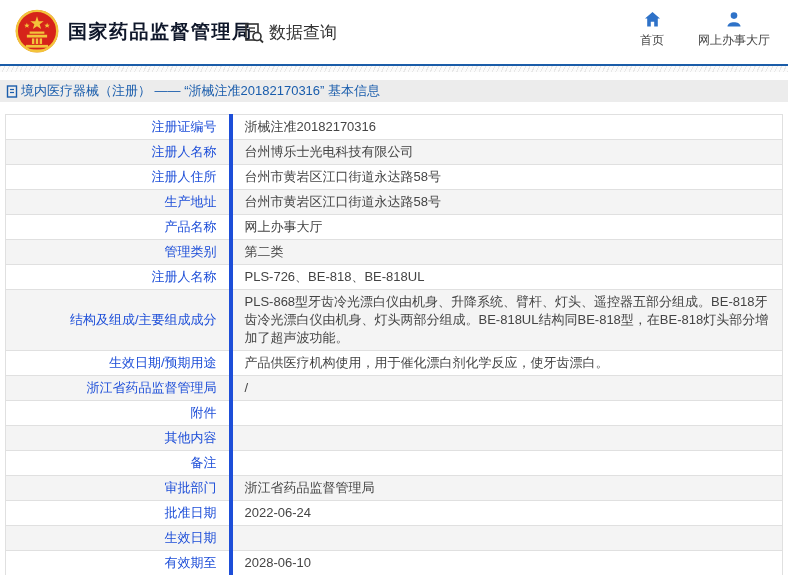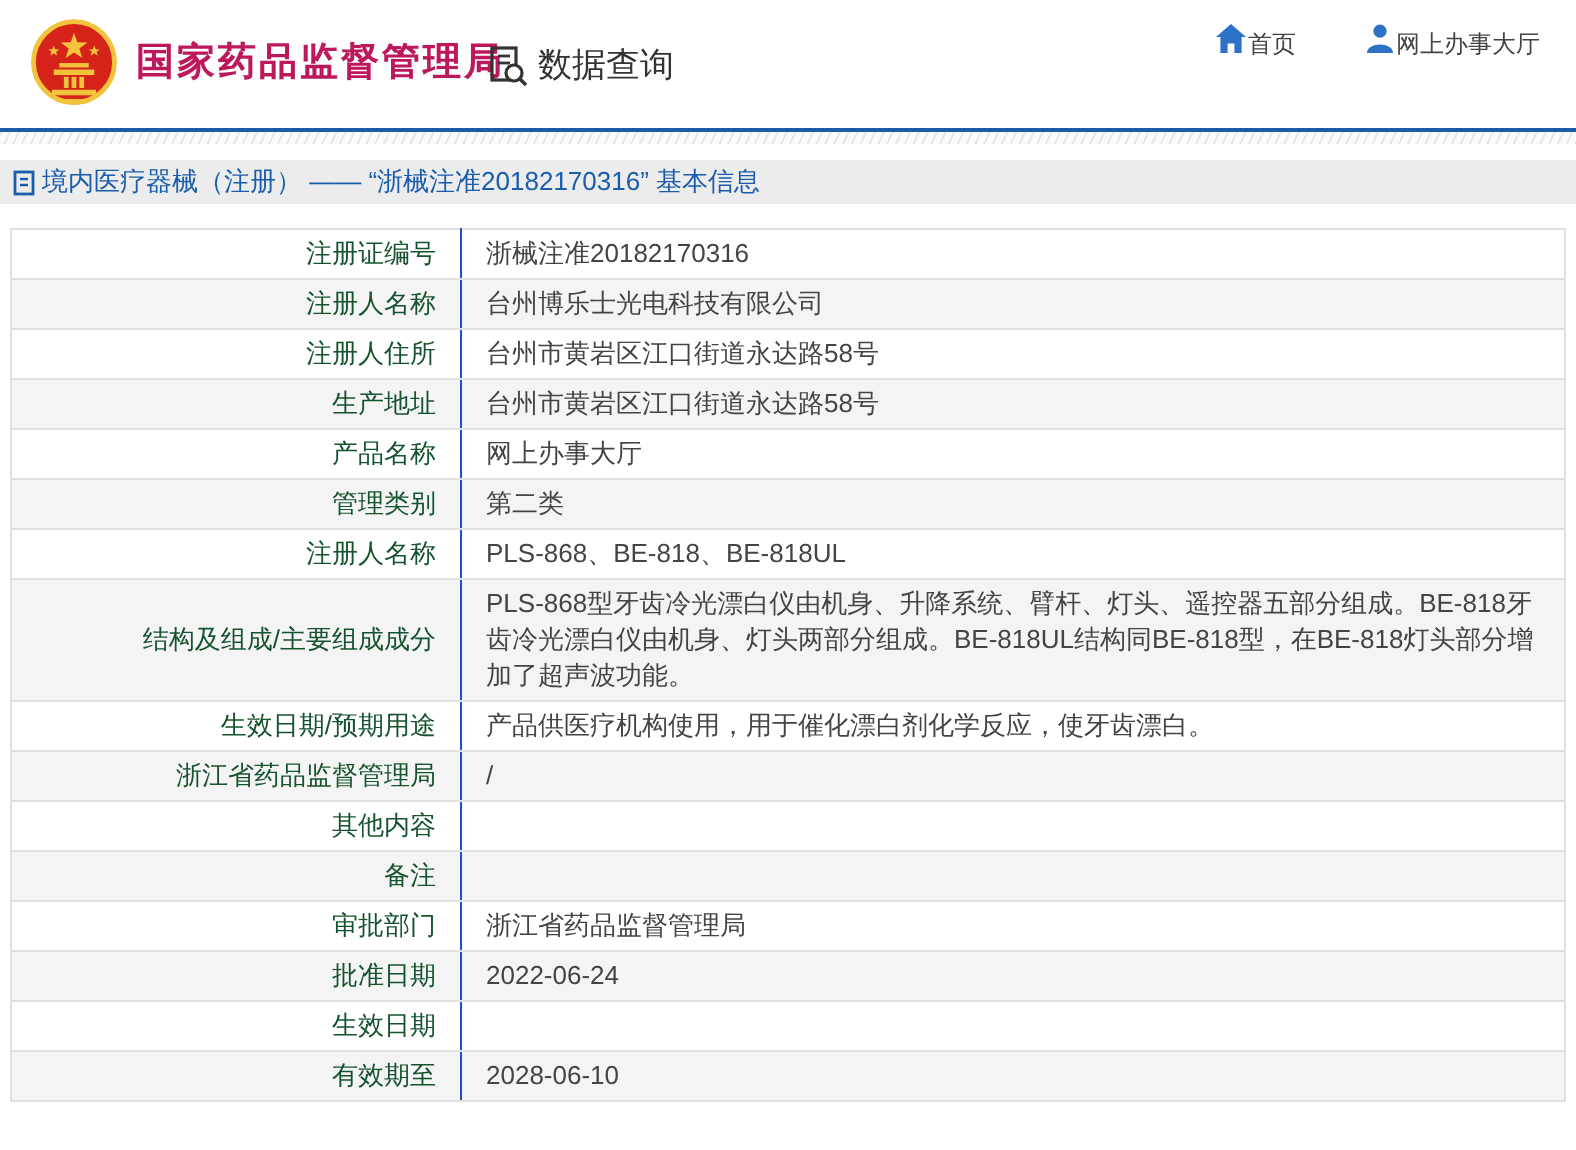--- a/index.html
+++ b/index.html
@@ -4,45 +4,45 @@
 <style>
   * { margin:0; padding:0; box-sizing:border-box; }
   html,body { width:788px; height:575px; background:#fff; overflow:hidden;
     font-family:"Liberation Sans","DejaVu Sans",sans-serif; }
 
   
   .site-header { height:64px; background:#fff; display:flex; align-items:center; position:relative; }
   .logo-wrap { display:flex; align-items:center; padding-left:14px; }
   .emblem { width:46px; height:50px; flex:0 0 auto; }
   .title-block { margin-left:8px; }
-  .site-title { font-size:19px; font-weight:bold; color:#be185d; letter-spacing:1.5px; line-height:24px; }
+  .site-title { font-size:19px; font-weight:bold; color:#0f172a; letter-spacing:1.5px; line-height:24px; }
   .site-subtitle { font-size:10px; color:#2a6db6; margin-top:2px; letter-spacing:.2px; }
   .section-label { position:absolute; left:243px; top:21px; display:flex; align-items:center;
     font-size:17px; color:#333; cursor:pointer; }
   .section-label svg { margin-right:4px; }
   .top-nav { position:absolute; right:18px; top:12px; display:flex; gap:34px; }
-  .nav-item { display:flex; flex-direction:row; align-items:center; font-size:12px; color:#444; cursor:pointer;justify-content:flex-end; }
+  .nav-item { display:flex; flex-direction:column; align-items:center; font-size:12px; color:#444; cursor:pointer;justify-content:flex-end; }
   .nav-item svg { margin-bottom:5px; }
 
   .blue-rule { height:2px; background:#1a5ca8; }
   .stripe-band { height:6px; background:#fbfbfb;
     background-image:repeating-linear-gradient(115deg, rgba(0,0,0,.08) 0 1px, transparent 1px 4px); }
 
   
   .breadcrumb-gap { height:8px; background:#fff; }
   .breadcrumb { height:22px; background:#ececec; display:flex; align-items:center;
     padding-left:6px; font-size:13px; color:#1a5dac; }
   .breadcrumb svg { margin-right:3px; flex:0 0 auto; }
 
   
   .table-wrap { padding:12px 5px 0 5px; }
   table.info { border-collapse:collapse; width:778px; table-layout:fixed; }
   table.info td { border:1px solid #e0e0e0; font-size:13px; color:#444;
     padding:3px 12px; line-height:18px; height:16px; word-break:break-all; }
-  table.info td.label { width:225px; text-align:right; color:#14532d; border-right:1px solid #1d4ed8; }
+  table.info td.label { width:225px; text-align:right; color:#1d4ed8; border-right:4px solid #1d4ed8; }
   table.info tr:nth-child(even) { background:#f4f4f4; }
 </style>
 </head>
 <body>
 
 <header class="site-header">
   <div class="logo-wrap">
     <svg class="emblem" viewBox="0 0 50 54">
       <circle cx="25" cy="26" r="23" fill="#d6231a"></circle>
       <circle cx="25" cy="26" r="22" fill="none" stroke="#f3c43b" stroke-width="2.6"></circle>
@@ -125,33 +125,37 @@
         <tr>
           <td class="label">产品名称</td>
           <td class="value">网上办事大厅</td>
         </tr>
         <tr>
           <td class="label">管理类别</td>
           <td class="value">第二类</td>
         </tr>
         <tr>
           <td class="label">注册人名称</td>
-          <td class="value">PLS-868、BE-818、BE-818UL</td>
+          <td class="value">PLS-726、BE-818、BE-818UL</td>
         </tr>
         <tr>
           <td class="label">结构及组成/主要组成成分</td>
           <td class="value">PLS-868型牙齿冷光漂白仪由机身、升降系统、臂杆、灯头、遥控器五部分组成。BE-818牙齿冷光漂白仪由机身、灯头两部分组成。BE-818UL结构同BE-818型，在BE-818灯头部分增加了超声波功能。</td>
         </tr>
         <tr>
           <td class="label">生效日期/预期用途</td>
           <td class="value">产品供医疗机构使用，用于催化漂白剂化学反应，使牙齿漂白。</td>
         </tr>
         <tr>
           <td class="label">浙江省药品监督管理局</td>
           <td class="value">/</td>
+        </tr>
+        <tr>
+          <td class="label">附件</td>
+          <td class="value"></td>
         </tr>
         <tr>
           <td class="label">其他内容</td>
           <td class="value"></td>
         </tr>
         <tr>
           <td class="label">备注</td>
           <td class="value"></td>
         </tr>
         <tr>

